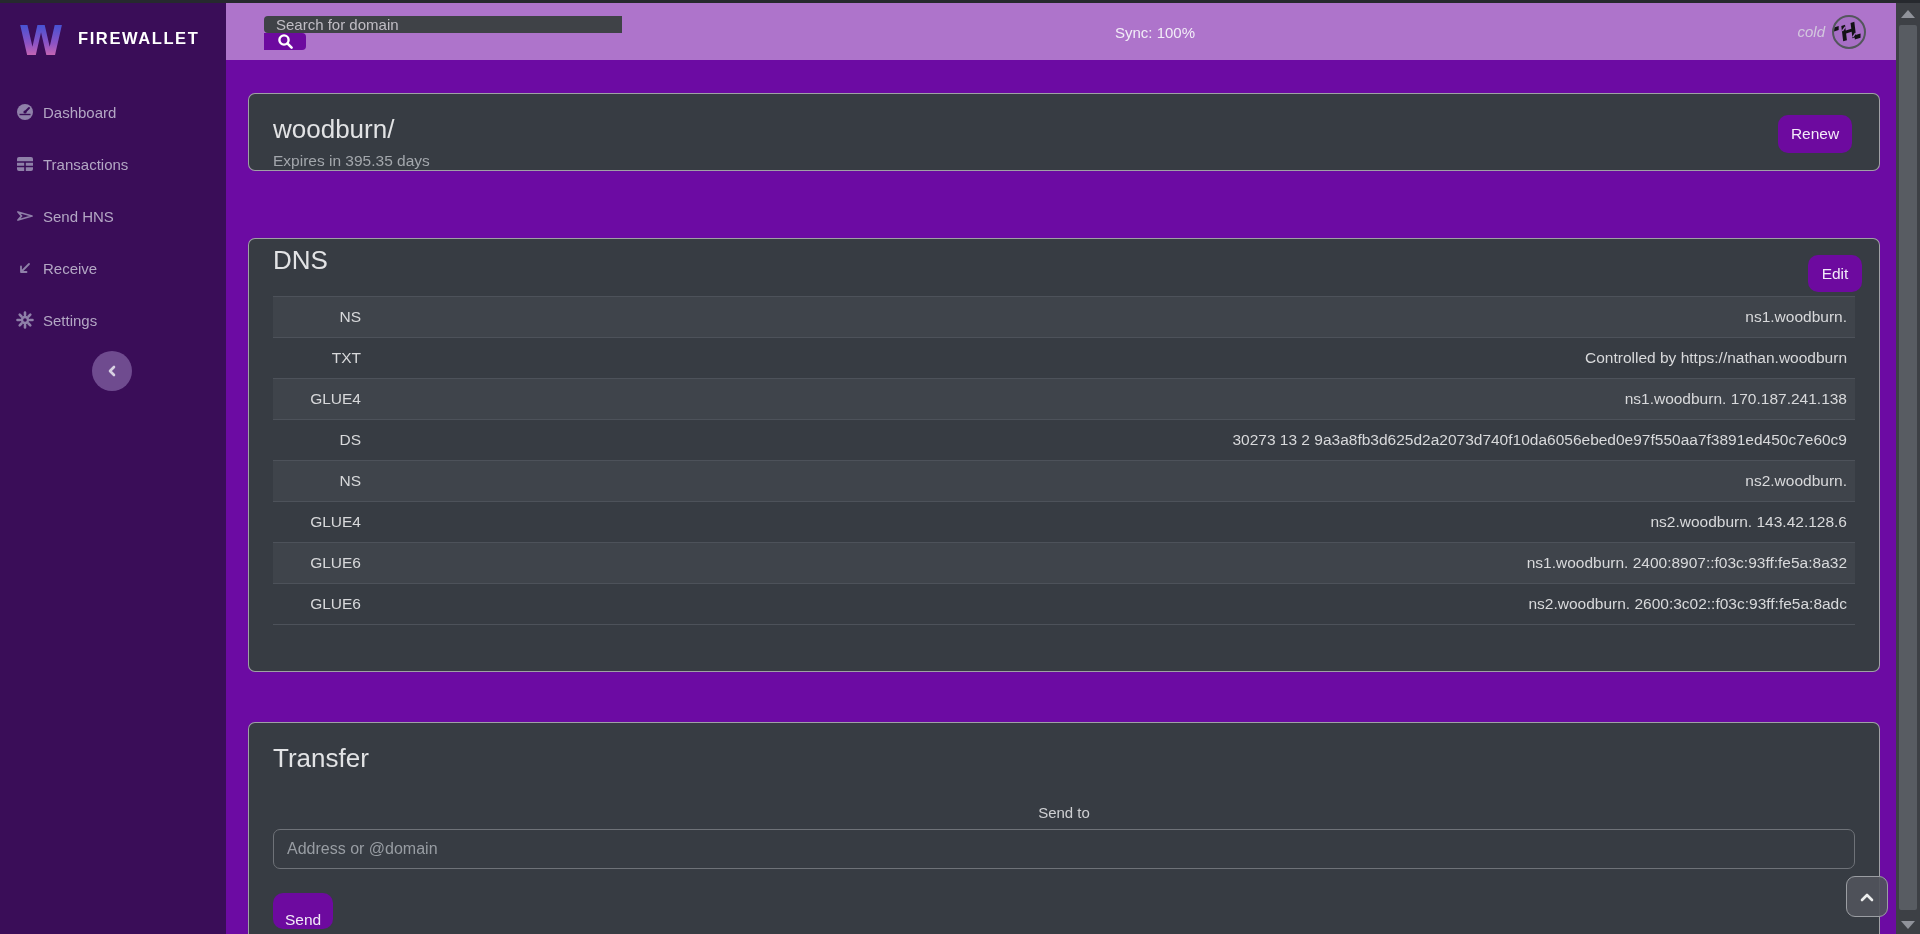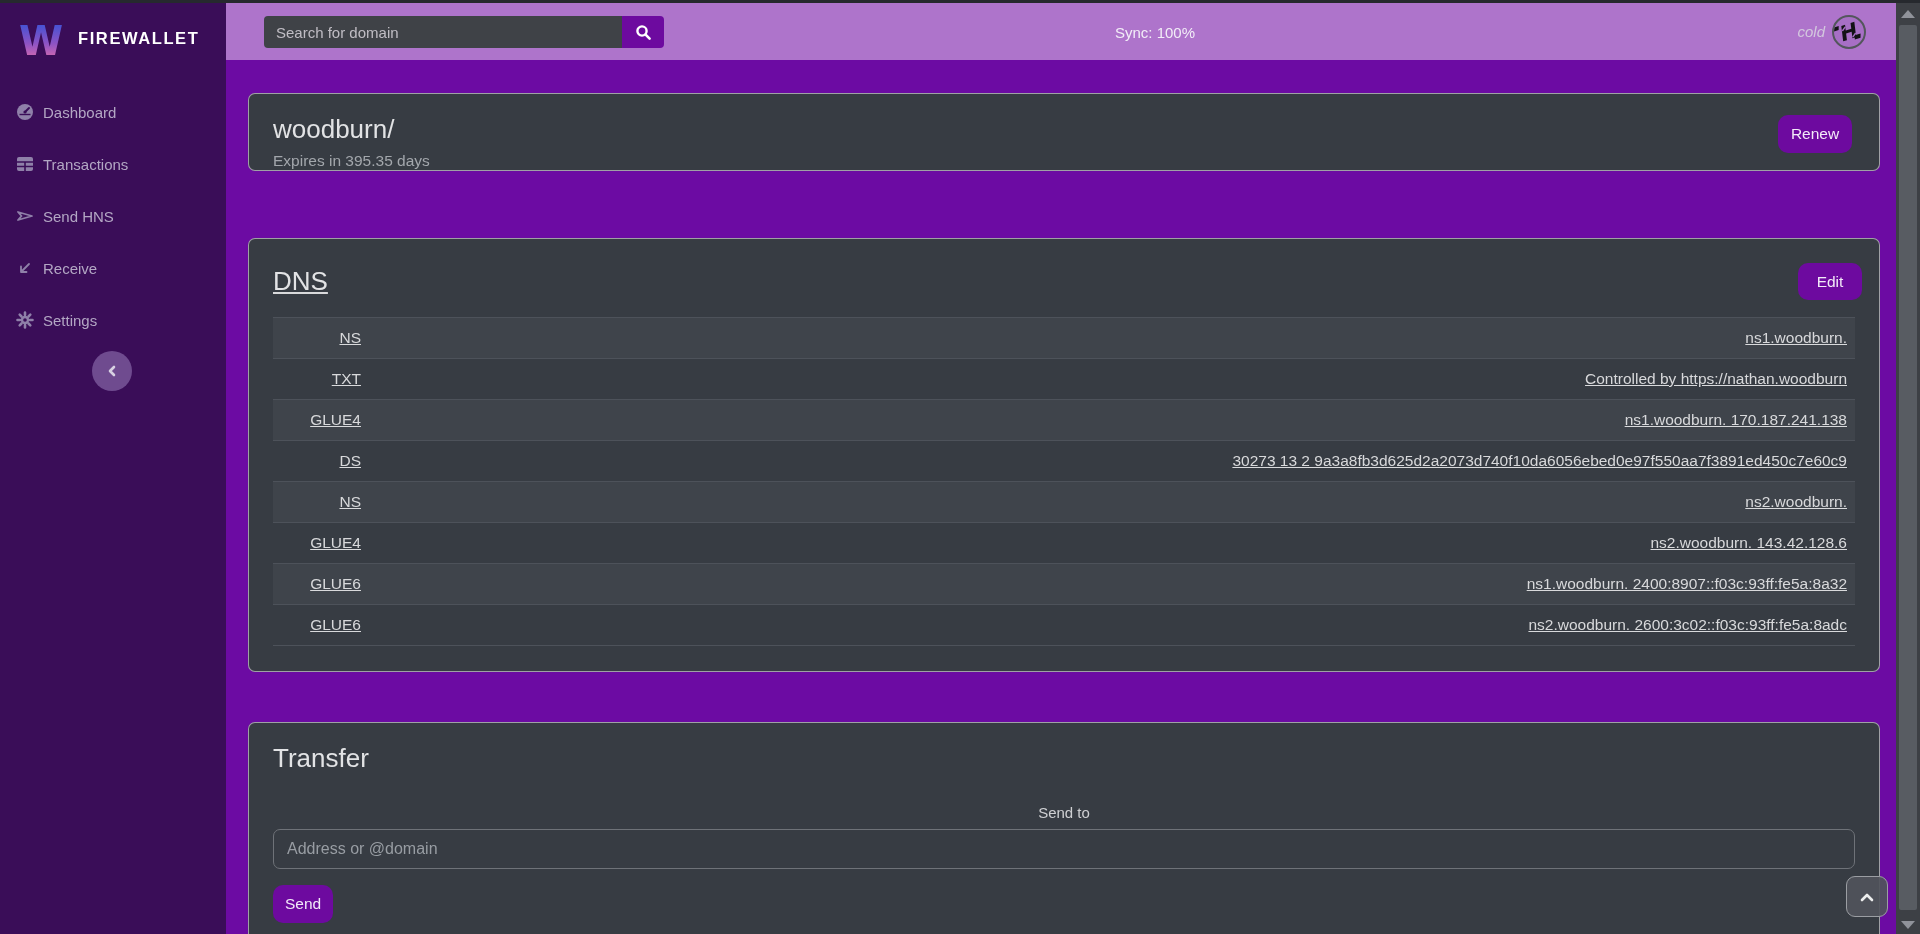--- a/index.html
+++ b/index.html
@@ -15,21 +15,21 @@
   .brand-name { color:#ffffff; font-size:16.5px; font-weight:bold; letter-spacing:1.6px; margin-left:12px; }
   .nav { position:absolute; top:78px; left:0; right:0; }
   .nav-item { display:flex; align-items:flex-end; height:40px; margin-bottom:12px; padding-left:16px; cursor:pointer; }
   .nav-item .nicon { width:18px; height:18px; margin-right:9px; flex:0 0 18px; }
   .nav-item .nlabel { color:#b3a7c4; font-size:15px; }
   .collapse-btn { position:absolute; left:92px; top:348px; width:40px; height:40px; border-radius:50%;
                   background:#6f4b8f; border:none; display:flex; align-items:center; justify-content:center; cursor:pointer; }
 
   
   .topbar { position:absolute; left:226px; top:0; width:1670px; height:57px; background:#ae74cb; z-index:2; }
-  .search-group { position:absolute; left:38px; top:13px; height:32px; display:flex; }
+  .search-group { position:absolute; left:38px; top:13px; height:32px; display:flex;flex-direction:column; }
   .search-input { width:358px; height:32px; background:#3f4247; border:none; border-radius:4px 0 0 4px;
                   color:#e4e2e7; font-size:15px; padding:0 12px; outline:none; }
   .search-input::placeholder { color:#c0bdc4; }
   .search-btn { width:42px; height:32px; background:#6d0a9f; border:none; border-radius:0 4px 4px 0;
                 display:flex; align-items:center; justify-content:center; cursor:pointer; }
   .sync-label { position:absolute; left:929px; top:50%; transform:translate(-50%,-50%);
                 color:#f2edf7; font-size:15px; }
   .wallet-chip { position:absolute; right:30px; top:0; height:57px; display:flex; align-items:center; cursor:pointer; }
   .wallet-name { color:#d3c8de; font-size:15px; margin-right:7px;font-style:italic; }
   .avatar { width:34px; height:34px; border-radius:50%; background:#a76fc5; border:2px solid#53565c;
@@ -38,35 +38,35 @@
   
   .main { position:absolute; left:226px; top:57px; width:1670px; bottom:0; background:#6c0ba3; overflow:hidden; z-index:1; }
   .card { position:absolute; left:22px; width:1632px; background:#373c43;
           border:1px solid rgba(255,255,255,0.52); border-radius:7px; color:#d9dadc; }
   .card-domain { top:33px; height:78px; padding:20px 24px; }
   .card-title { font-size:26px; font-weight:400; color:#e2e3e5; }
   .card-sub { margin-top:7px; font-size:15.5px; color:#a3a7ac; }
   .btn { background:#6d0a9f; border:none; border-radius:10px; color:#f2eaf8; font-size:15.5px;
          cursor:pointer; font-family:"Liberation Sans", sans-serif; }
   .renew-btn { position:absolute; right:27px; top:21px; width:74px; height:38px; }
-  .card-dns { top:178px; height:434px; padding:27px 24px;text-decoration:underline; }
-  .edit-btn { position:absolute; right:17px; top:24px; width:64px; height:37px; }
+  .card-dns { top:178px; height:434px; padding:6px 24px; }
+  .edit-btn { position:absolute; right:17px; top:16px; width:54px; height:37px; }
   .dns-table { width:100%; border-collapse:collapse; margin-top:20px; font-size:15.5px; color:#d8d9db;text-align:right; }
   .dns-table tr { border-bottom:1px solid #4d525a; }
   .dns-table tr:first-child { border-top:1px solid #4d525a; }
   .dns-table tr:nth-child(odd) { background:rgba(255,255,255,0.045); }
   .dns-table td { padding:11px 8px; }
   .td-type { width:96px; }
   .card-transfer { top:662px; height:340px; padding:20px 24px; }
   .send-to-label { display:block; margin-top:30px; font-size:15px; color:#cfd0d3;text-align:center; }
   .address-input { margin-top:8px; width:100%; height:40px; background:transparent;
                    border:1px solid #6e7278; border-radius:7px; color:#d8d9db; font-size:16px;
                    padding:0 13px; outline:none; }
   .address-input::placeholder { color:#989da3; }
-  .send-btn { margin-top:16px; padding:9px 12px; height:38px; }
+  .send-btn { margin-top:24px; padding:18px 12px; height:30px; }
 
   
   .scroll-top-btn { position:absolute; left:1846px; top:873px; width:42px; height:41px;
                     background:rgba(80,84,91,0.92); border:1px solid #9b9ea3; border-radius:9px;
                     display:flex; align-items:center; justify-content:center; cursor:pointer; z-index:5; }
   .scrollbar { position:absolute; right:0; top:0; bottom:0; width:24px; background:#3d4045; z-index:4; }
   .sb-arrow-up { position:absolute; top:7px; left:5px; width:0; height:0;
                  border-left:7px solid transparent; border-right:7px solid transparent;
                  border-bottom:8px solid #90939a; cursor:pointer; }
   .sb-arrow-down { position:absolute; bottom:5px; left:5px; width:0; height:0;

